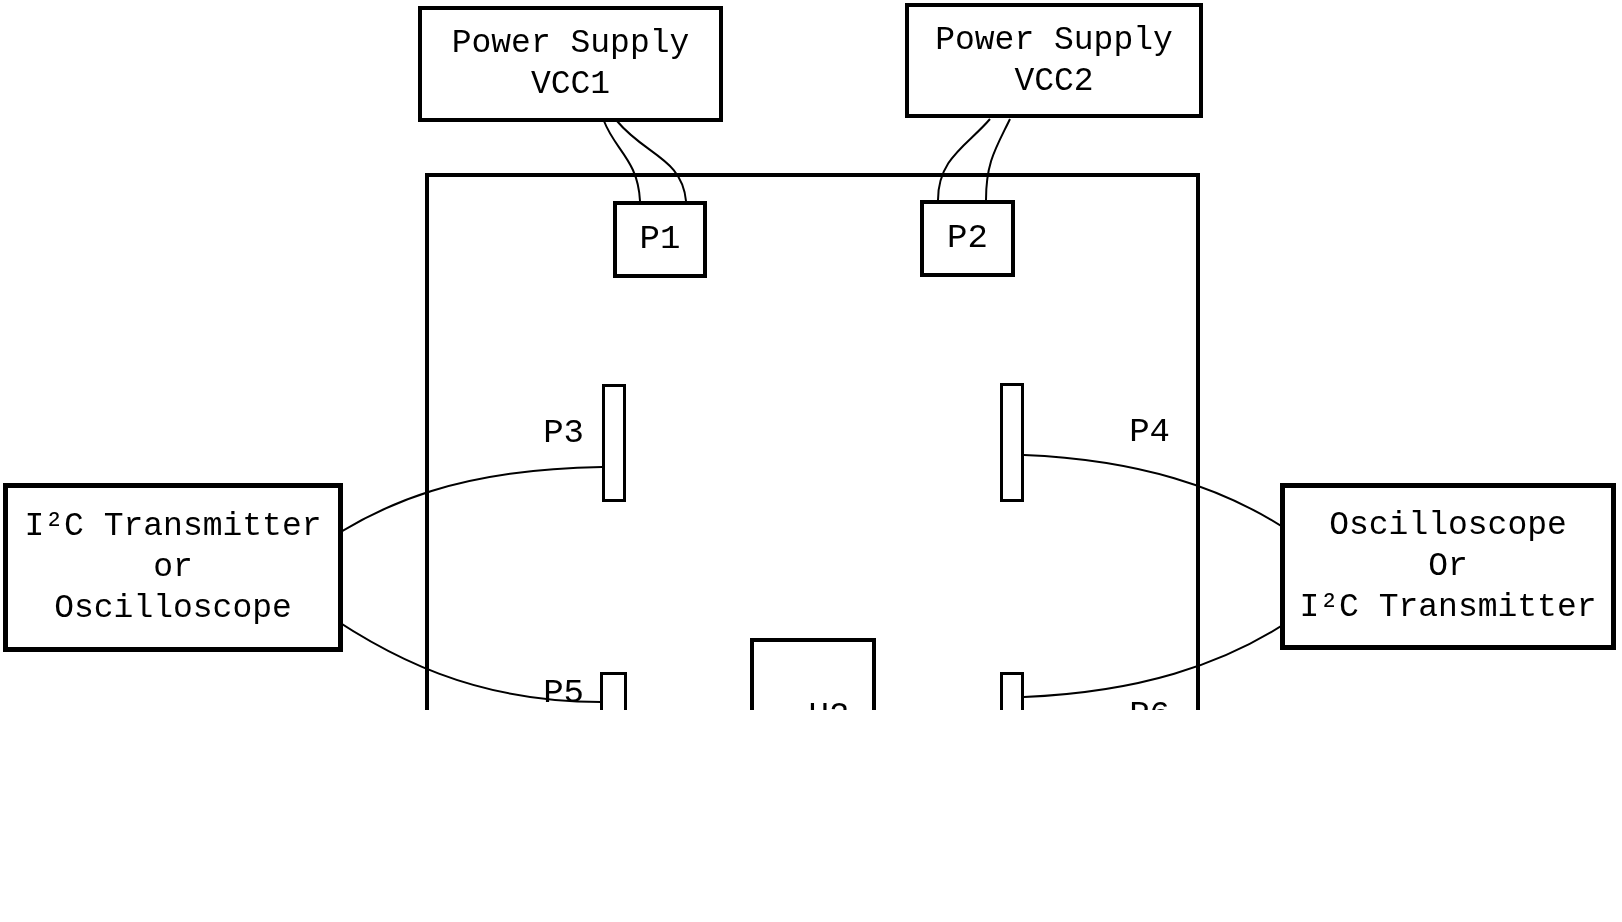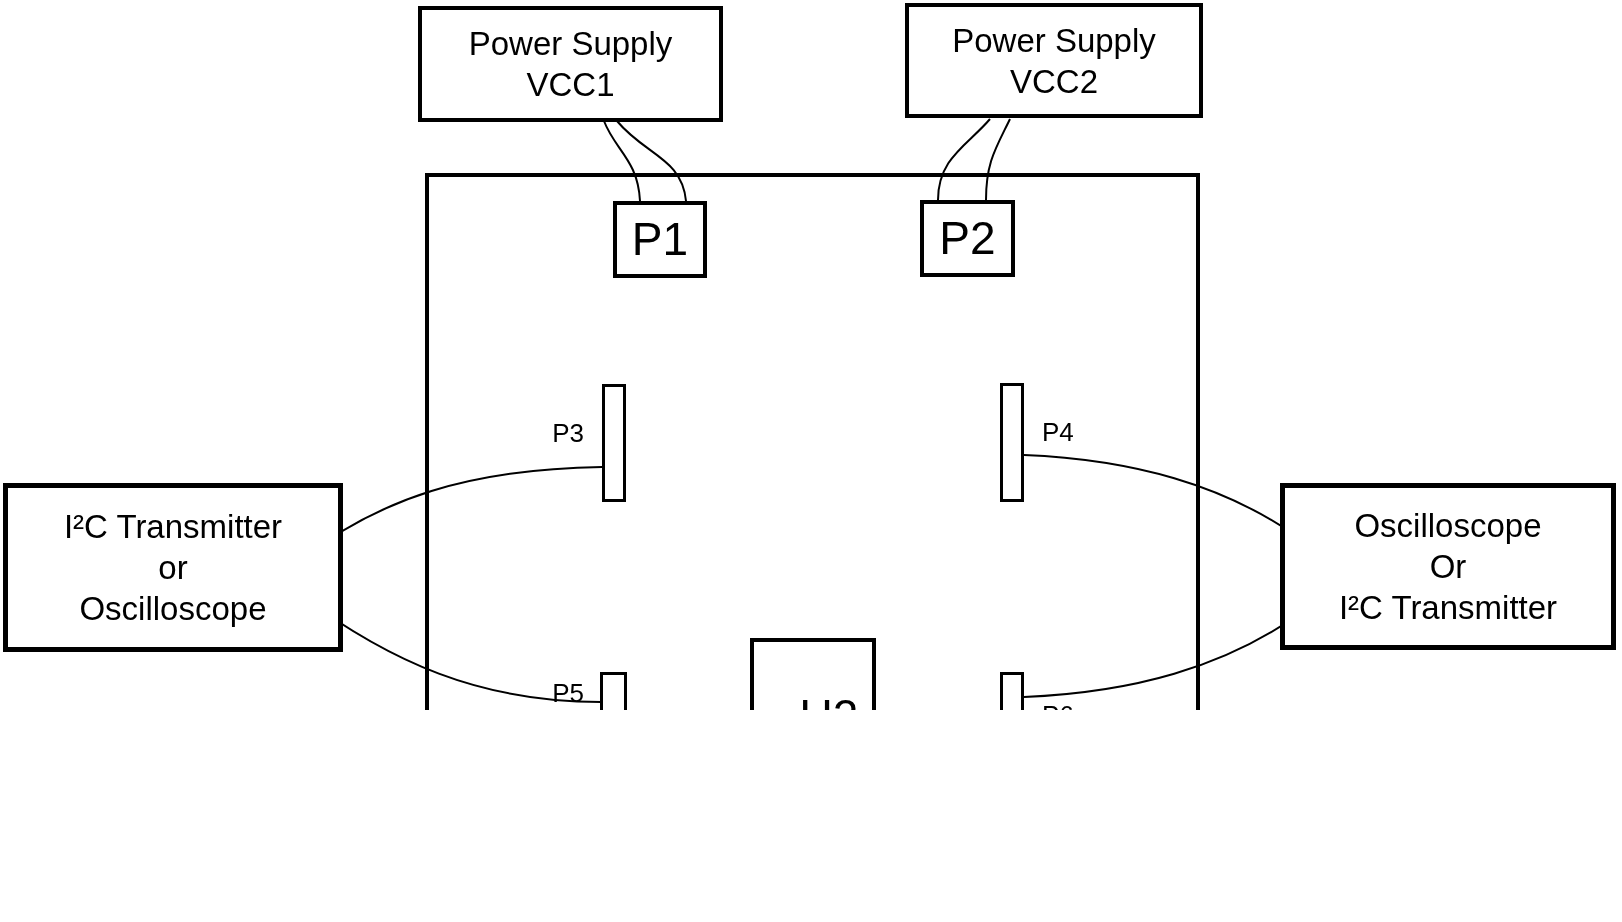--- a/index.html
+++ b/index.html
@@ -5,21 +5,21 @@
   html, body {
     margin: 0;
     padding: 0;
     background: #ffffff;
   }
   #diagram-canvas {
     position: relative;
     width: 1622px;
     height: 710px;
     background: #ffffff;
-    font-family: Liberation Sans, sans-serif;
+    font-family: Liberation Mono, monospace;
     color: #000000;
     overflow: hidden;
   }
   #wire-layer {
     position: absolute;
     left: 0; top: 0;
     z-index: 1;
   }
   .box {
     position: absolute;
@@ -44,37 +44,37 @@
   }
   .board {
     background: transparent;   
     border-width: 4px;
   }
   .connector-small {
     border-width: 4px;
   }
   .connector-small .line,
   .ic .line {
-    font-size: 46px;
+    font-size: 34px;
   }
   .header-bar {
     border-width: 3px;
     background: #ffffff;
   }
   .side-label {
     position: absolute;
     z-index: 2;
-    font-size: 26px;
+    font-size: 34px;
     line-height: 42px;
     height: 42px;
     width: 100px;
     white-space: nowrap;
   }
   .side-label.align-right { text-align: right; }
-  .side-label.align-left  { text-align: left; }
+  .side-label.align-left  { text-align: right; margin-left: 28px; }
 </style>
 </head>
 <body>
 
 <div id="diagram-canvas">
 
   <svg id="wire-layer" width="1622" height="922" viewBox="0 0 1622 922">
     <g stroke="#000000" stroke-width="2" fill="none">
       <path d="M 604 121 C 615 150, 638 160, 640 201"></path>
       <path d="M 617 121 C 645 155, 682 158, 686 201"></path>

